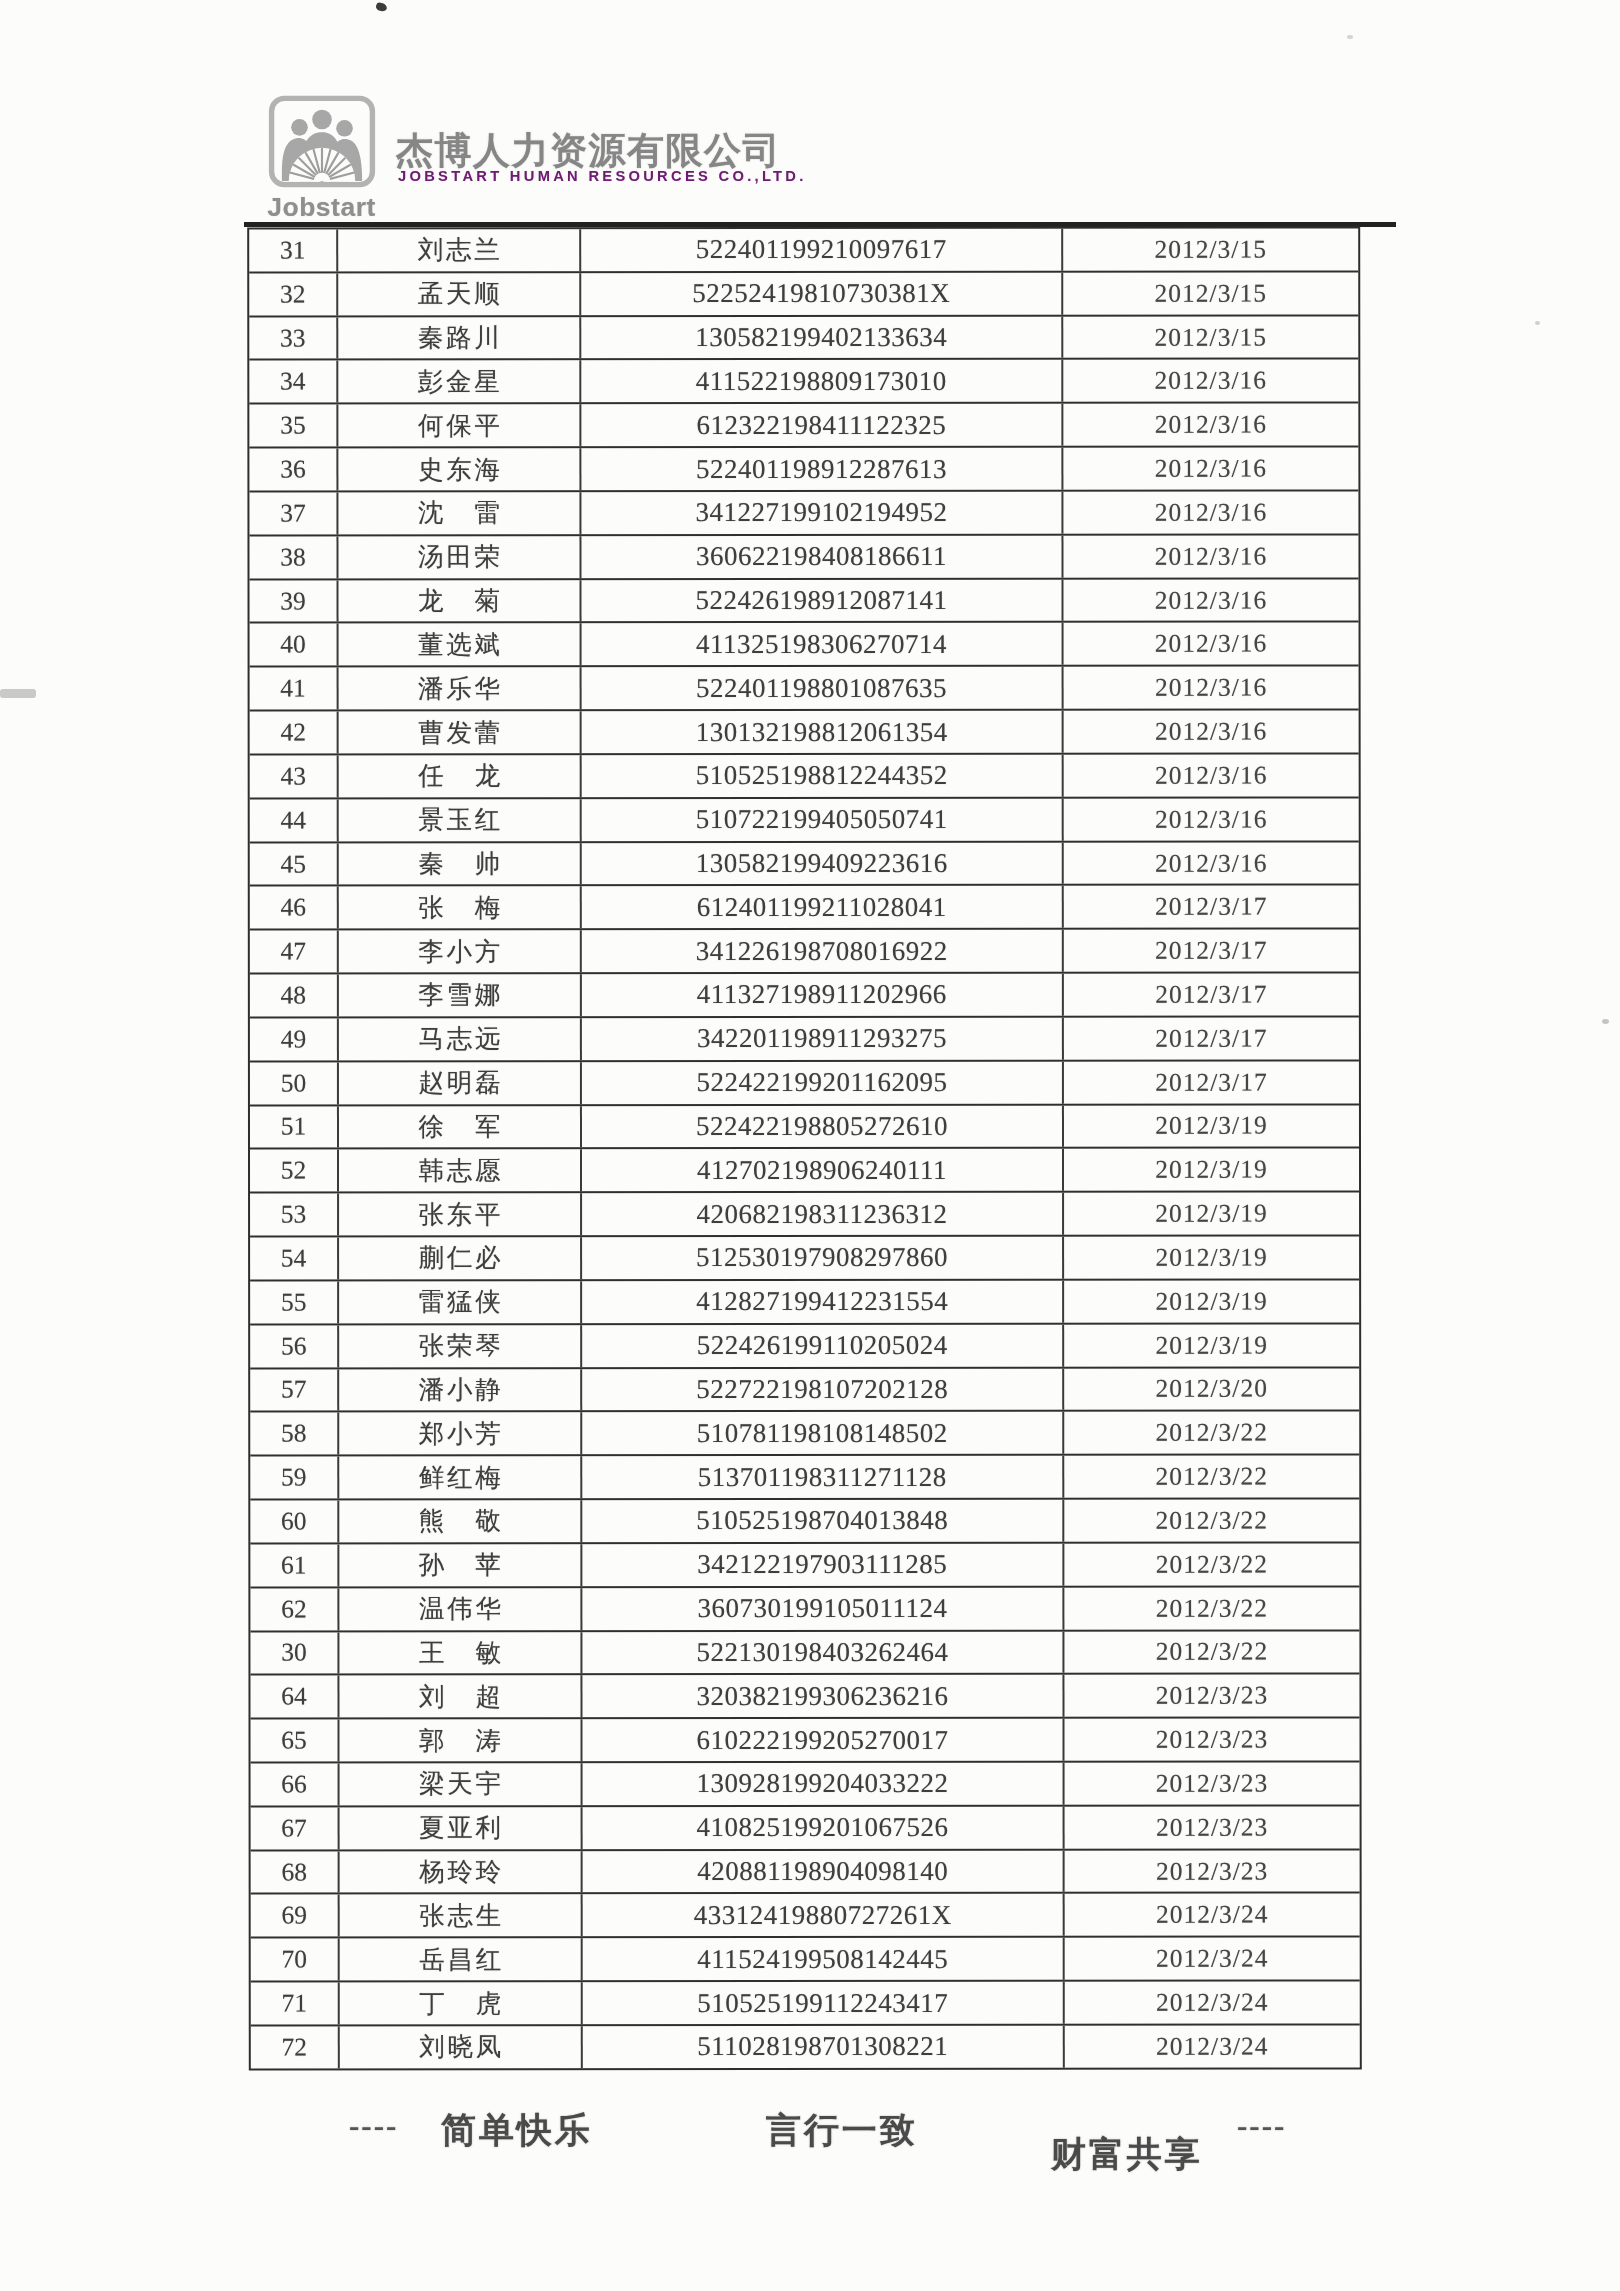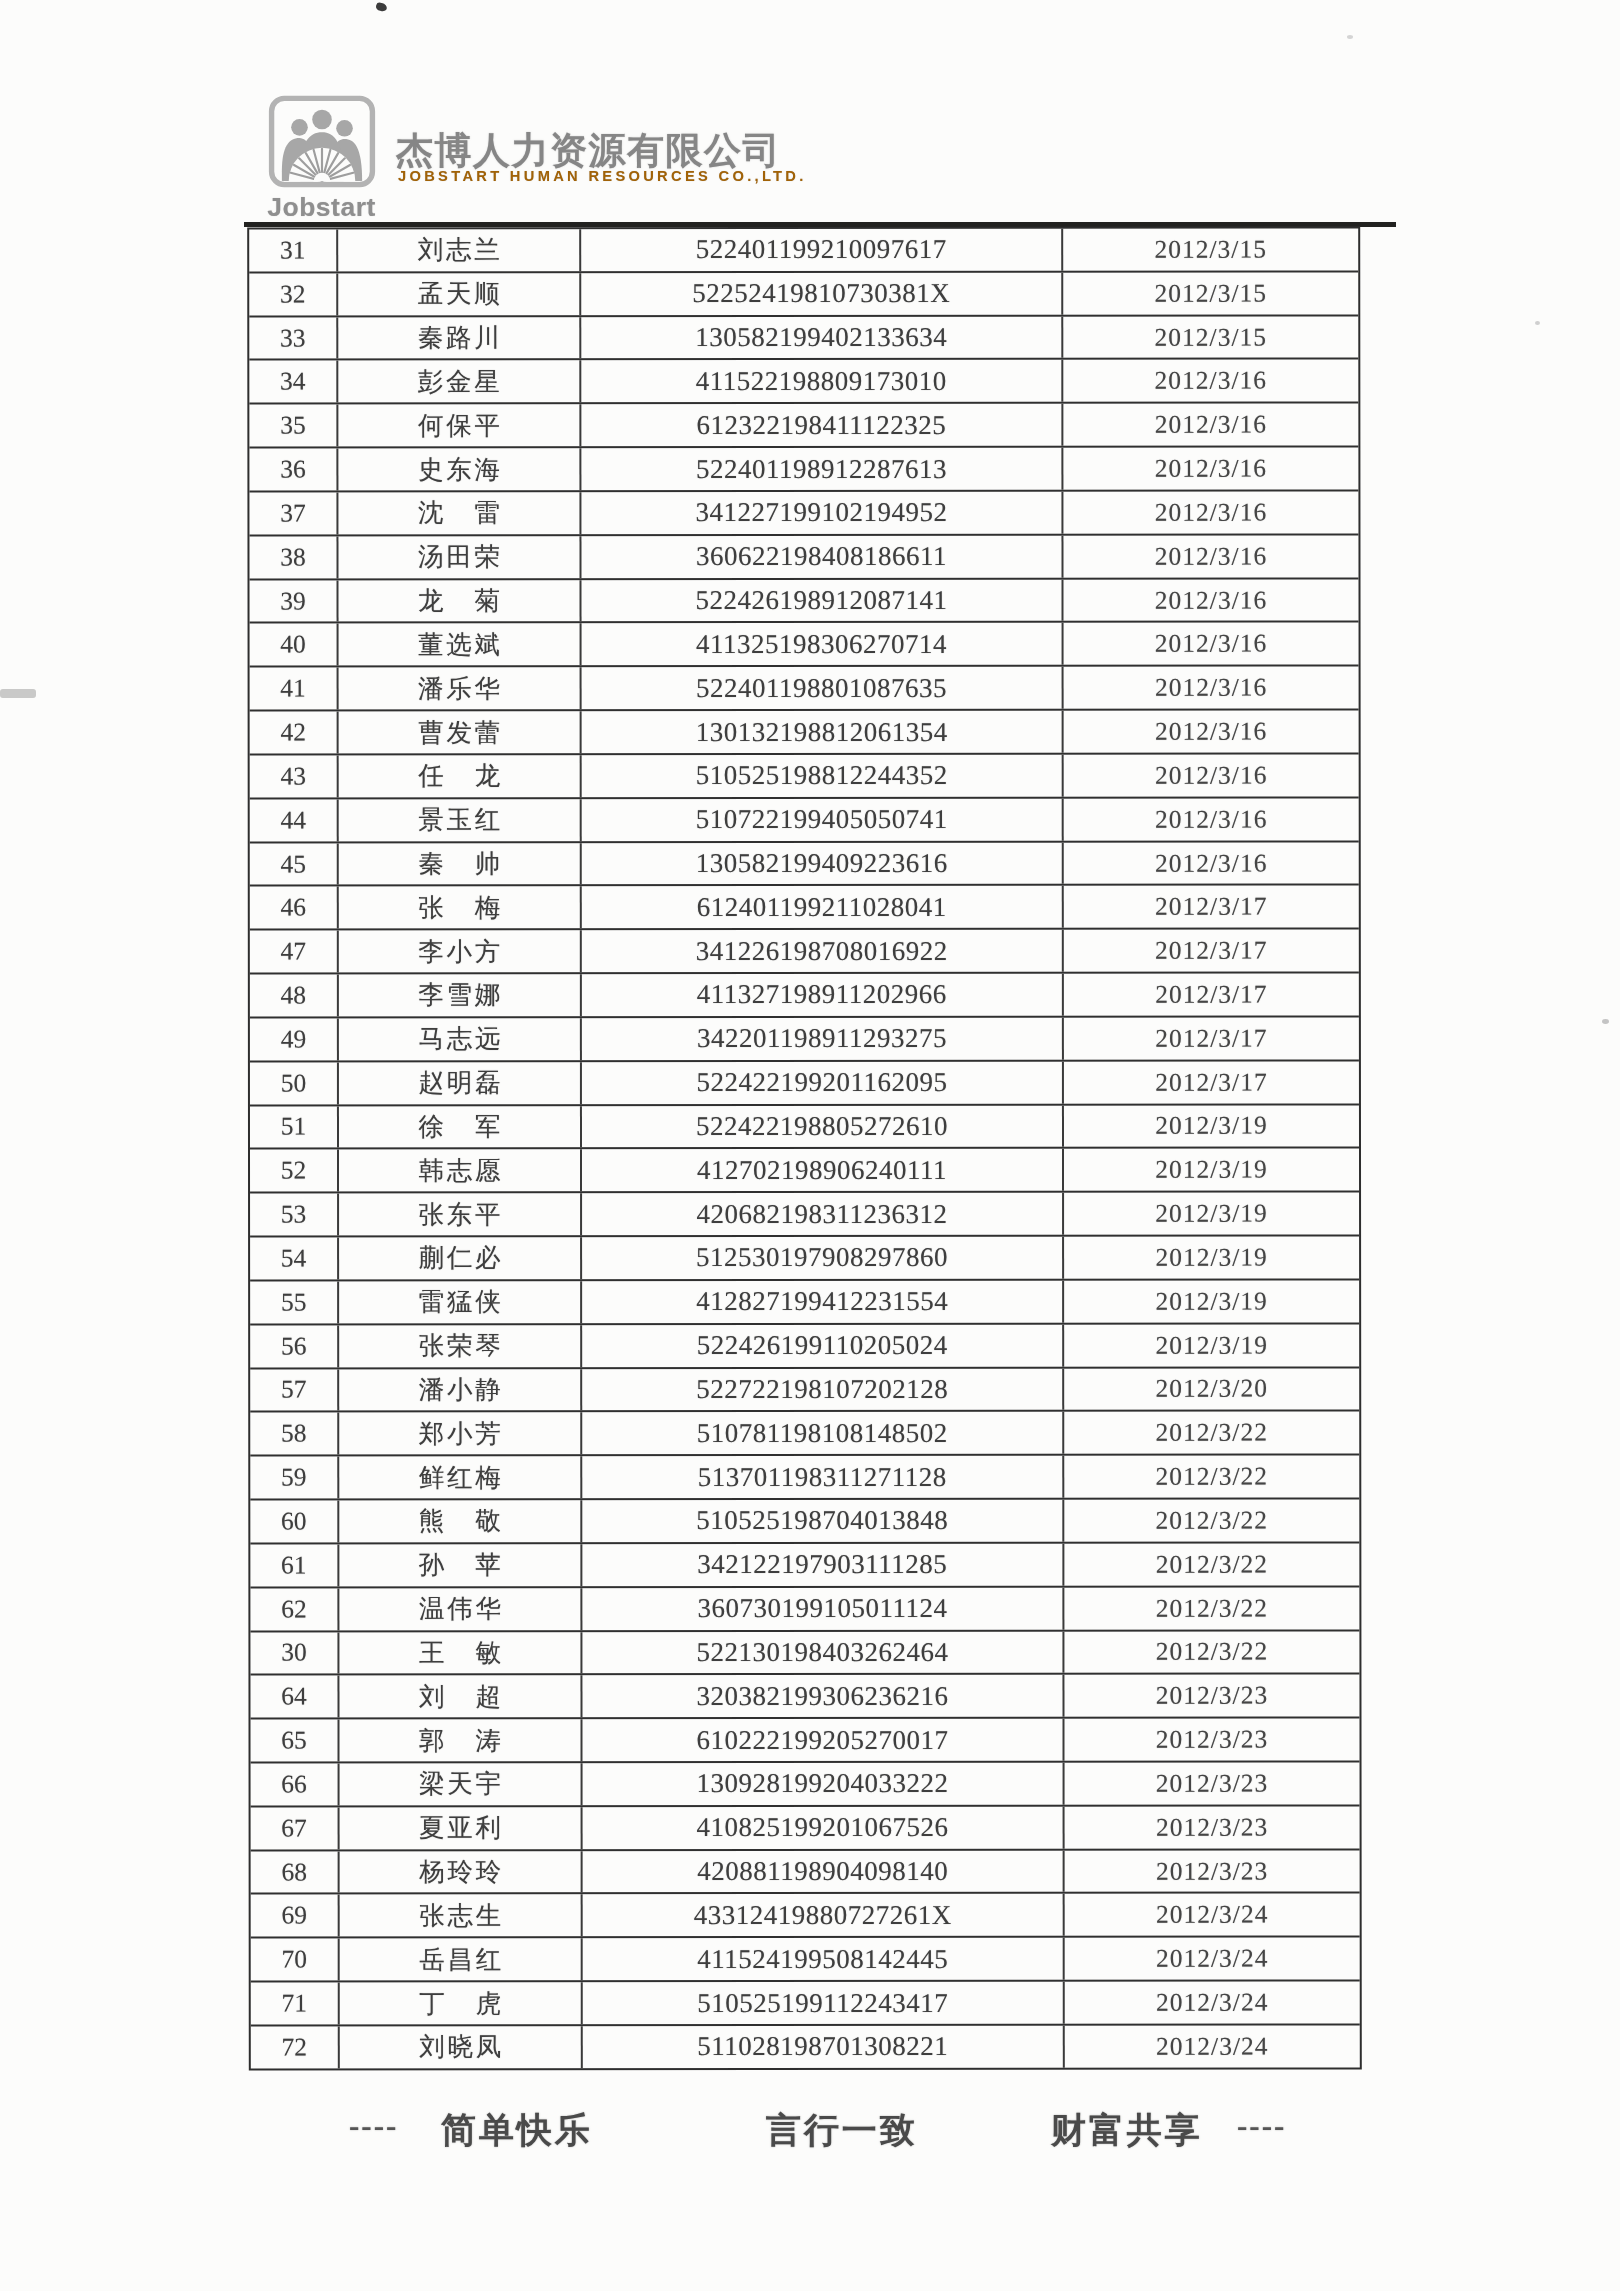--- a/index.html
+++ b/index.html
@@ -17,21 +17,21 @@
     text-shadow:0 0 1px rgba(150,150,150,.6);
   }
   .company-zh {
     position:absolute; left:396px; top:126px;
     font-size:37px; font-weight:600; color:#868686; letter-spacing:1.5px;
     text-shadow:0 0 1.5px rgba(150,150,150,.55); white-space:nowrap;
   }
   .company-en {
     position:absolute; left:398px; top:168px;
     font-family:"Liberation Sans","DejaVu Sans",sans-serif;
-    font-size:14.7px; font-weight:bold; color:#a16207; letter-spacing:3.3px;
+    font-size:14.7px; font-weight:bold; color:#701a75; letter-spacing:3.3px;
     text-shadow:0 0 1px rgba(180,180,180,.7); white-space:nowrap;
   }
   .rule { position:absolute; left:244px; top:222px; width:1152px; height:4.9px; background:#222220; }
   
   .roster {
     position:absolute; left:248px; top:227px; width:1113px; height:1843px;
     border:2px solid #2e2e2e; box-sizing:border-box;
     display:flex; flex-direction:column;
     transform:rotate(-0.05deg);
   }
@@ -50,21 +50,21 @@
   .td-id     { width:482px; font-size:27px; letter-spacing:0.5px; }
   .td-date   { flex:1; font-size:25.5px; letter-spacing:1px; color:#454545; }
   
   .slogan, .f-dash {
     position:absolute; font-weight:bold; color:#4a4a4a; white-space:nowrap;
     text-shadow:0 0 1.5px rgba(70,70,70,.5);
   }
   .slogan { top:2107px; font-size:35px; letter-spacing:2.9px; }
   .f-dash { top:2108px; font-size:31px; letter-spacing:2px; color:#555; }
   .f-dash-l { left:349px; }  .slogan-1 { left:441px; }
-  .slogan-2 { left:766px; }  .slogan-3 { left:1051px; }
+  .slogan-2 { left:766px; }  .slogan-3 { left:1051px;margin-top:24px; }
   .f-dash-r { left:1237px; }
   
   .speck { position:absolute; }
   .speck-top      { left:376px;  top:2.9px;    width:10.8px; height:7.8px; background:#3c3c3c; border-radius:45% 60% 50% 50%; transform:rotate(14deg); }
   .speck-leftdash { left:0;      top:689px;  width:36px; height:8.8px; background:#c9c9c8; border-radius:2.9px; }
   .speck-right    { left:1602px; top:1019px; width:6.9px;  height:4.9px; background:#c4c4c4; border-radius:50%; }
   .speck-r2       { left:1535px; top:321px;  width:4.9px;  height:3.9px; background:#cfcfcf; border-radius:50%; }
   .speck-r3       { left:1347px; top:35px;   width:5.9px;  height:3.9px; background:#d4d4d4; border-radius:50%; }
 </style>
 </head>

